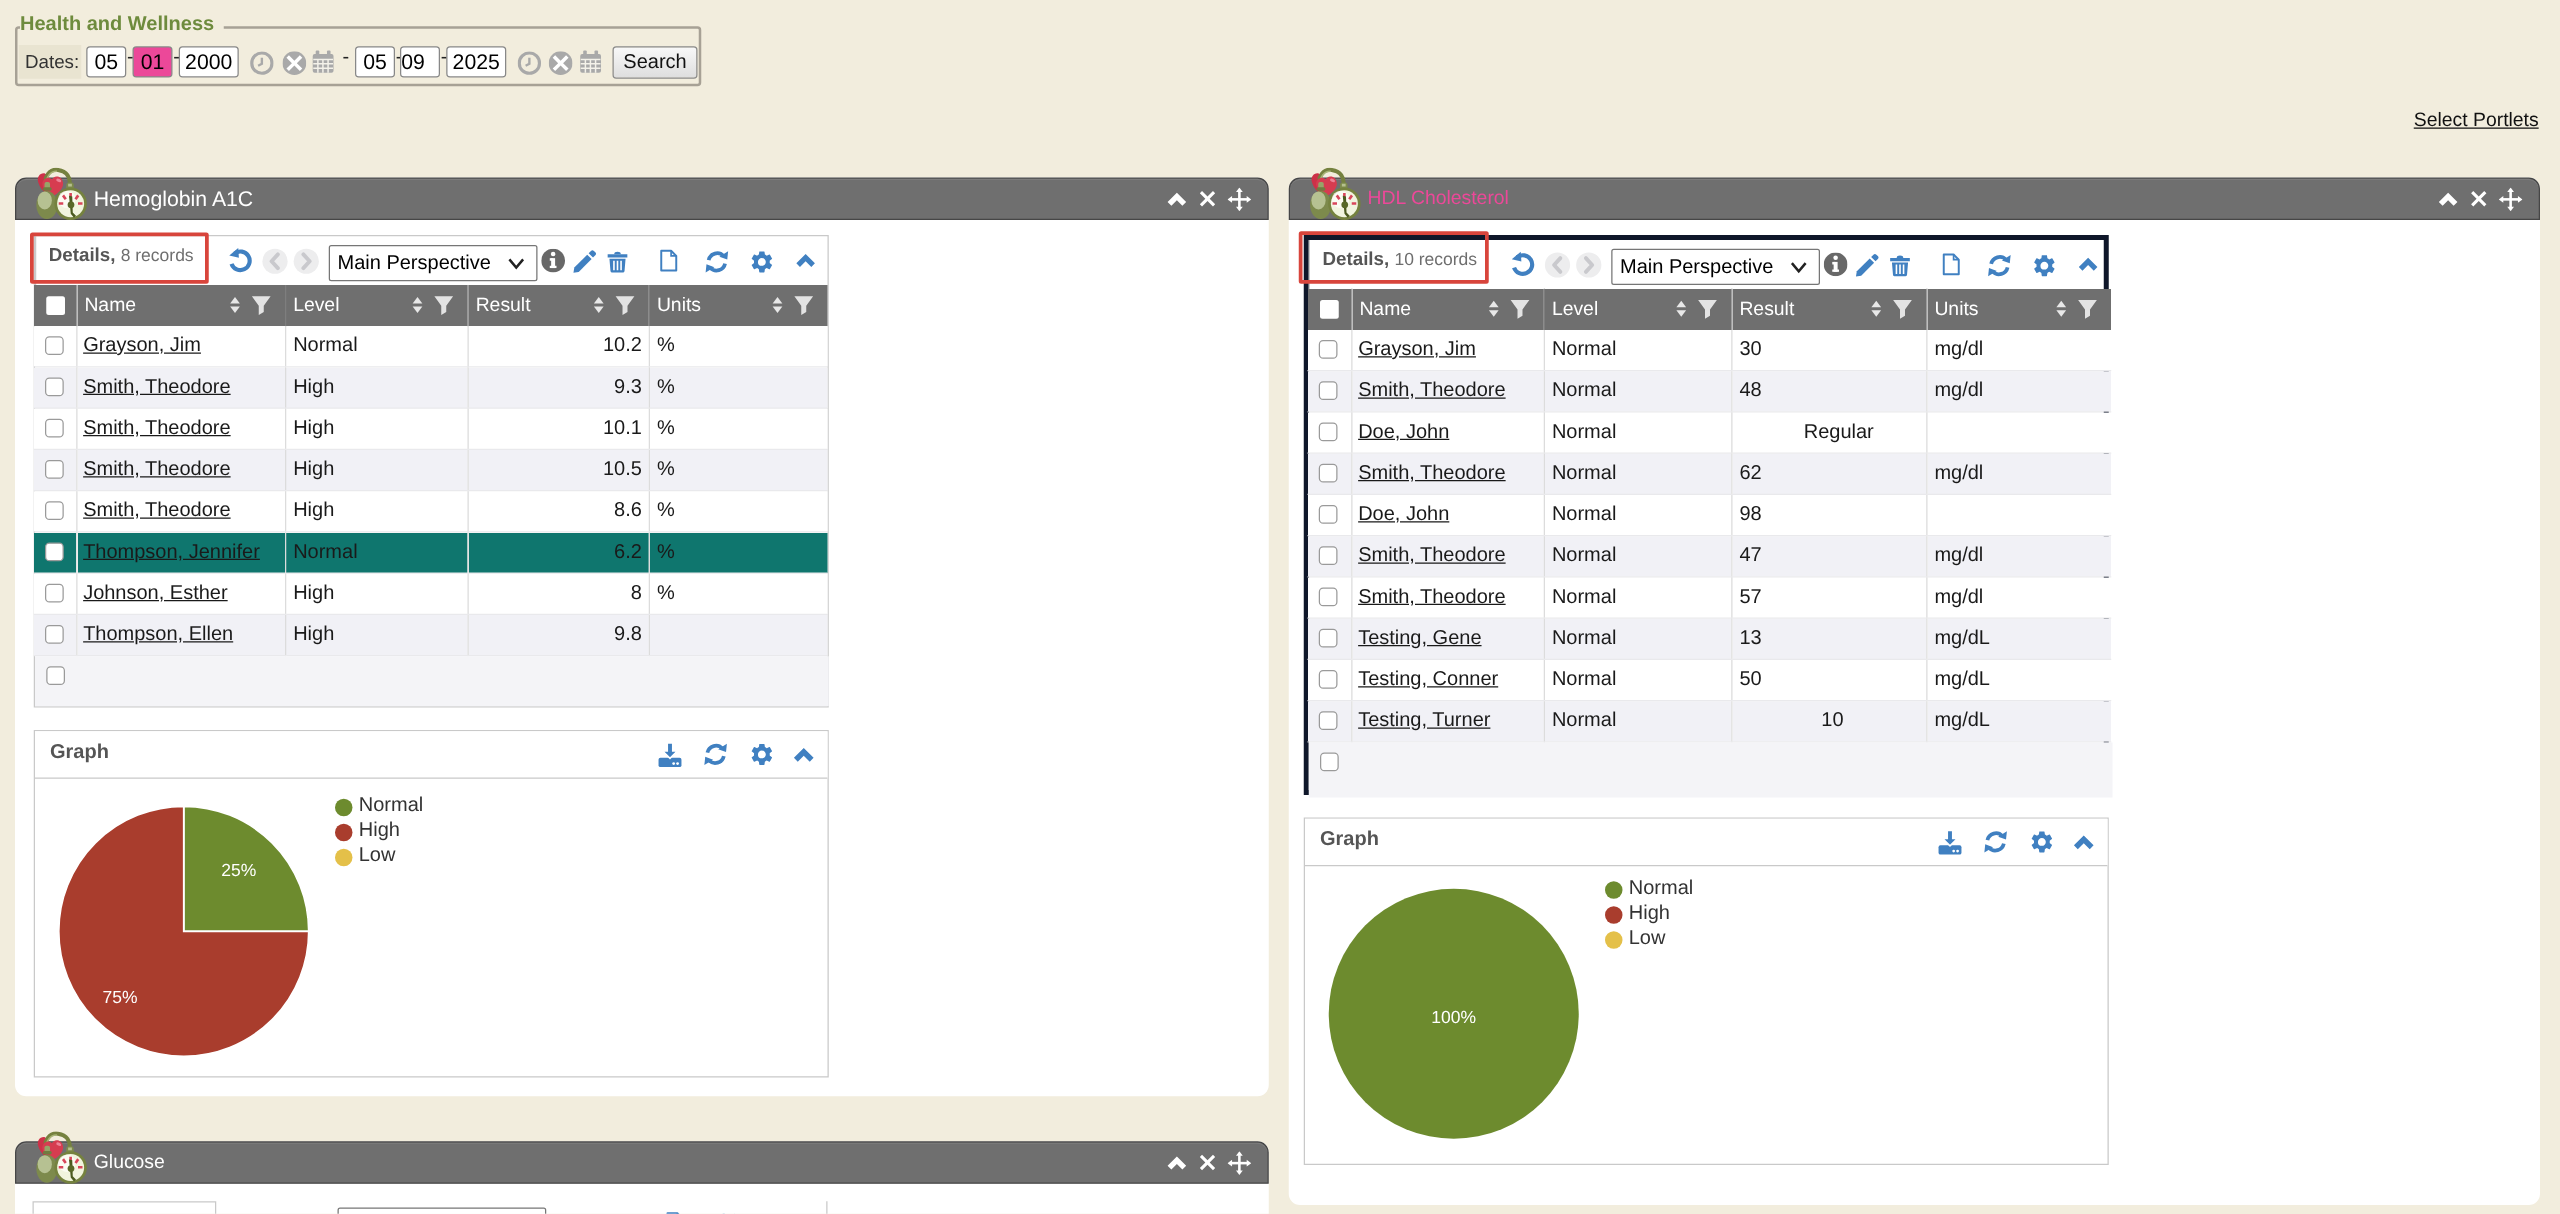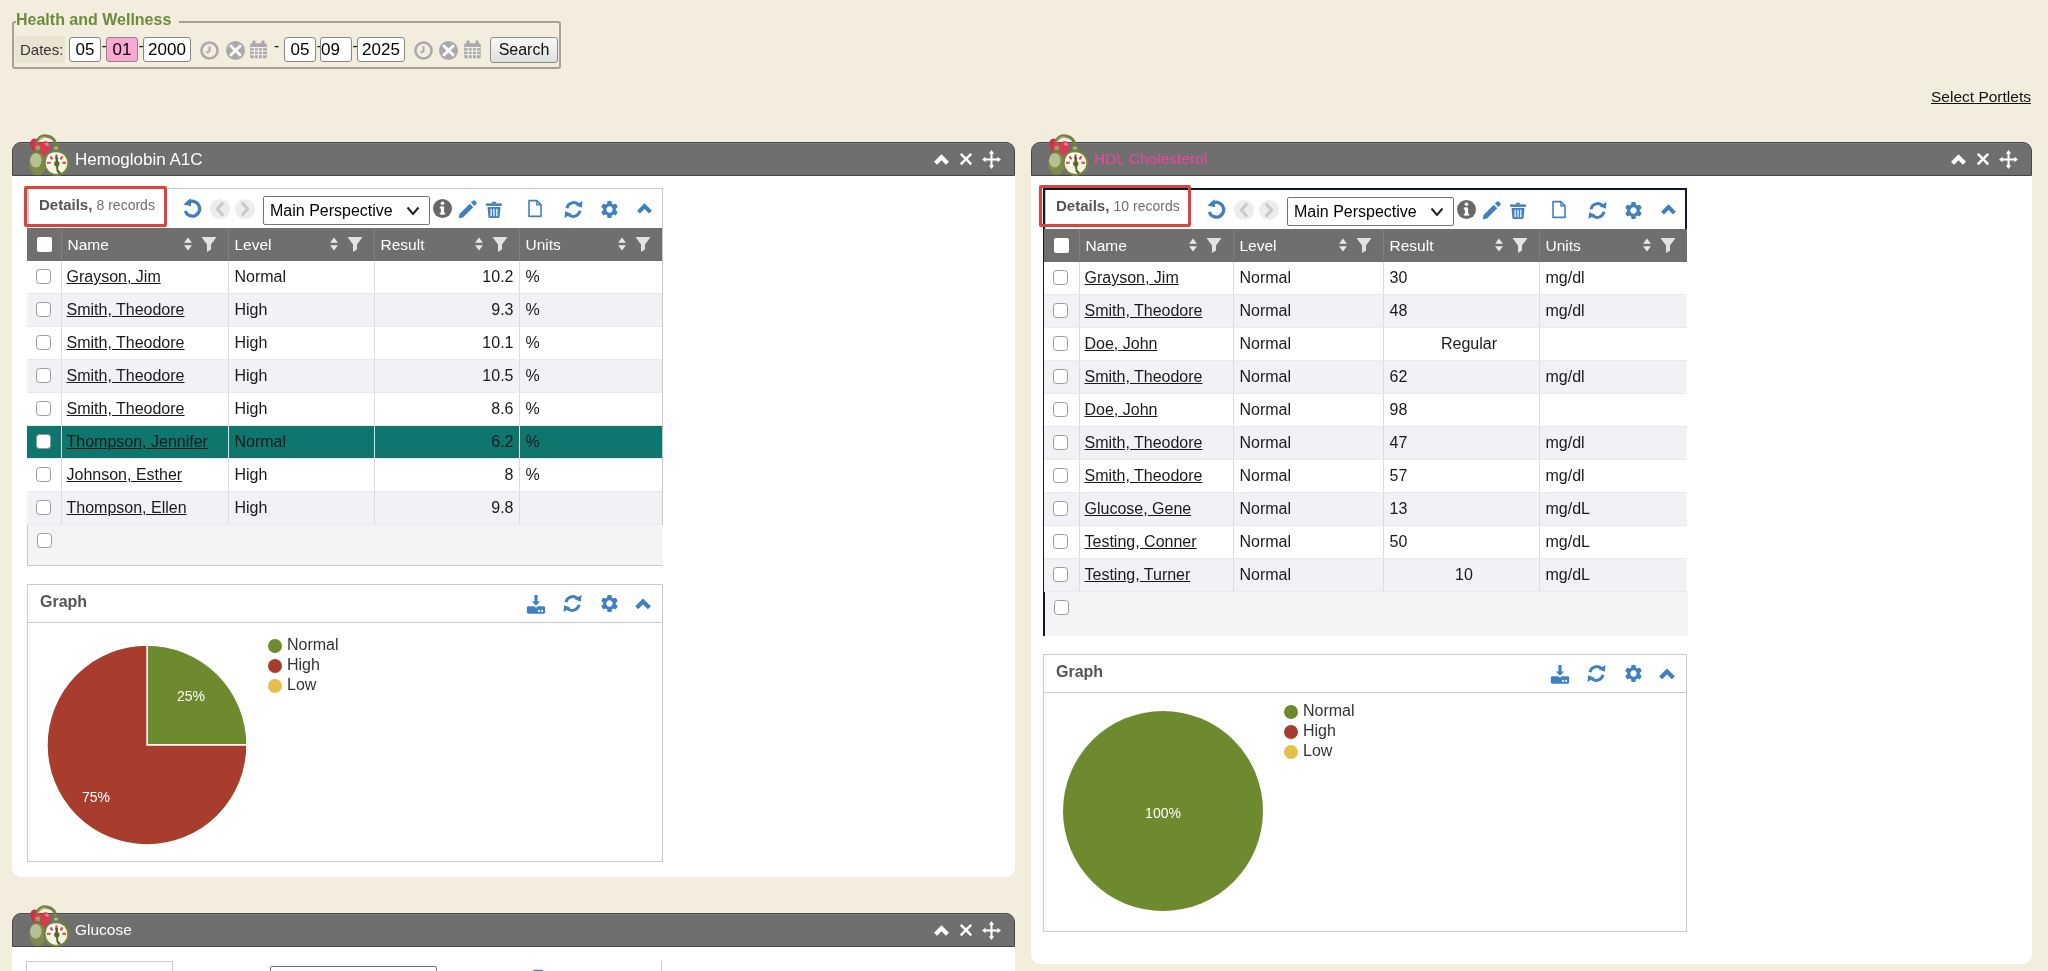--- a/index.html
+++ b/index.html
@@ -1,18 +1,18 @@
 <!DOCTYPE html>
 <html><head><meta charset="utf-8"><style>html,body{margin:0;padding:0}body{width:2048px;height:971px;background:#f2eddd;overflow:hidden;position:relative;font-family:"Liberation Sans",sans-serif;-webkit-font-smoothing:antialiased}td{padding:0;height:32px;border-right:1px solid #dcdcdc;border-bottom:1px solid #e9e9ec;overflow:hidden;white-space:nowrap}td:last-child{border-right:none}th{border-right:1px solid #7e7e7e}th:last-child{border-right:none}</style></head><body>
 <div style="position:absolute;left:12px;top:21px;width:545px;height:44px;border:2px solid #a7a195;border-radius:3px">
     <div style="position:absolute;left:2px;top:-12px;padding-right:8px;background:#f2eddd;font-size:16px;font-weight:bold;color:#6e8b3d">Health and Wellness</div>
     <div style="position:absolute;left:1px;top:13px;width:50px;height:27px;background:#e9e4d1;box-sizing:border-box;font-size:15px;color:#333;line-height:27px;padding-left:5px">Dates:</div>
     <div style="position:absolute;left:55px;top:14px;width:32px;height:25px;background:#fff;border:1px solid #888;border-radius:3px;box-sizing:border-box;font-size:17px;color:#000;text-align:center;line-height:23px">05</div>
     <div style="position:absolute;left:87.5px;top:14px;font-size:16px;color:#222">-</div>
-    <div style="position:absolute;left:92px;top:14px;width:32px;height:25px;background:#f9a8d4;border:1px solid #888;border-radius:3px;box-sizing:border-box;font-size:17px;color:#000;text-align:center;line-height:23px">01</div>
+    <div style="position:absolute;left:92px;top:14px;width:32px;height:25px;background:#ec4899;border:1px solid #888;border-radius:3px;box-sizing:border-box;font-size:17px;color:#000;text-align:center;line-height:23px">01</div>
     <div style="position:absolute;left:124.5px;top:14px;font-size:16px;color:#222">-</div>
     <div style="position:absolute;left:129px;top:14px;width:48px;height:25px;background:#fff;border:1px solid #888;border-radius:3px;box-sizing:border-box;font-size:17px;color:#000;text-align:center;line-height:23px">2000</div>
     <svg style="position:absolute;left:186px;top:18px" width="19" height="19" viewBox="0 0 24 24">
       <circle cx="12" cy="12" r="10.2" fill="none" stroke="#a9a9a9" stroke-width="3.2"></circle>
       <path d="M12 6.5 V12.7 L8.2 14.6" fill="none" stroke="#a9a9a9" stroke-width="2.4"></path>
     </svg>
     <svg style="position:absolute;left:212px;top:18px" width="19" height="19" viewBox="0 0 24 24">
       <circle cx="12" cy="12" r="12" fill="#a9a9a9"></circle>
       <path d="M6.5 4 L12 9.5 L17.5 4 L20 6.5 L14.5 12 L20 17.5 L17.5 20 L12 14.5 L6.5 20 L4 17.5 L9.5 12 L4 6.5 Z" fill="#fff"></path>
     </svg>
@@ -349,21 +349,21 @@
       <g stroke="#d8465a" stroke-width="2.1" stroke-linecap="butt">
         <line x1="29.5" y1="20.3" x2="29.5" y2="24.2"></line>
         <line x1="23.4" y1="22.3" x2="25.6" y2="25.4"></line>
         <line x1="35.6" y1="22.3" x2="33.4" y2="25.4"></line>
         <line x1="20" y1="28.8" x2="23.6" y2="28.8"></line>
         <line x1="39" y1="28.8" x2="35.4" y2="28.8"></line>
       </g>
       <path d="M28.2 22.5 L30.8 23.2 L31.2 36 L33.8 38.6 L32.2 40.2 L29.6 37 Z" fill="#4b5a1f"></path>
       <circle cx="29.8" cy="29.8" r="2.7" fill="#586827"></circle>
     </svg>
-    <div style="position:absolute;left:12px;top:46px;width:644px;height:448px;border:2px solid #0f172a;box-sizing:border-box;background:#fff">
+    <div style="position:absolute;left:12px;top:46px;width:644px;height:448px;border:4px solid #0f172a;box-sizing:border-box;background:#fff">
       <div style="position:absolute;left:0;top:0;width:146;height:39px;border-right:1px solid #c9c9c9;border-bottom:1px solid #c9c9c9"></div>
       <div style="position:absolute;left:11px;top:7px;font-size:15px;color:#555"><b>Details,</b> <span style="font-size:14px;color:#6e6e6e">10 records</span></div>
       <svg style="position:absolute;left:161px;top:9px" width="21" height="21" viewBox="0 0 24 24">
         <path d="M6.5 5.5 a8.5 8.5 0 1 1 -2.8 9.4" fill="none" stroke="#4080c1" stroke-width="3.8"></path>
         <path d="M9.8 0.4 L10.4 9.4 L1.6 7.4 Z" fill="#4080c1"></path>
       </svg>
       <svg style="position:absolute;left:188px;top:9px" width="22" height="22" viewBox="0 0 24 24">
         <circle cx="12" cy="12" r="11" fill="#ededee"></circle>
         <path d="M14.5 6 L9 12 L14.5 18" fill="none" stroke="#c9c9cd" stroke-width="3.4" stroke-linecap="round" stroke-linejoin="round"></path>
       </svg>
@@ -511,21 +511,21 @@
             </td>
             <td style="padding-left:5px"><span style="text-decoration:underline">Smith, Theodore</span></td>
             <td style="padding-left:6px">Normal</td>
             <td style="text-align:left;padding-left:6px">57</td>
             <td style="padding-left:6px">mg/dl</td>
           </tr>
           <tr style="background:#f1f1f6">
             <td style="position:relative">
               <div style="position:absolute;left:9px;top:8px;width:15px;height:15px;background:#fff;border:1.6px solid #9a9a9a;border-radius:3.5px;box-sizing:border-box"></div>
             </td>
-            <td style="padding-left:5px"><span style="text-decoration:underline">Glucose, Gene</span></td>
+            <td style="padding-left:5px"><span style="text-decoration:underline">Testing, Gene</span></td>
             <td style="padding-left:6px">Normal</td>
             <td style="text-align:left;padding-left:6px">13</td>
             <td style="padding-left:6px">mg/dL</td>
           </tr>
           <tr style="background:#ffffff">
             <td style="position:relative">
               <div style="position:absolute;left:9px;top:8px;width:15px;height:15px;background:#fff;border:1.6px solid #9a9a9a;border-radius:3.5px;box-sizing:border-box"></div>
             </td>
             <td style="padding-left:5px"><span style="text-decoration:underline">Testing, Conner</span></td>
             <td style="padding-left:6px">Normal</td>

